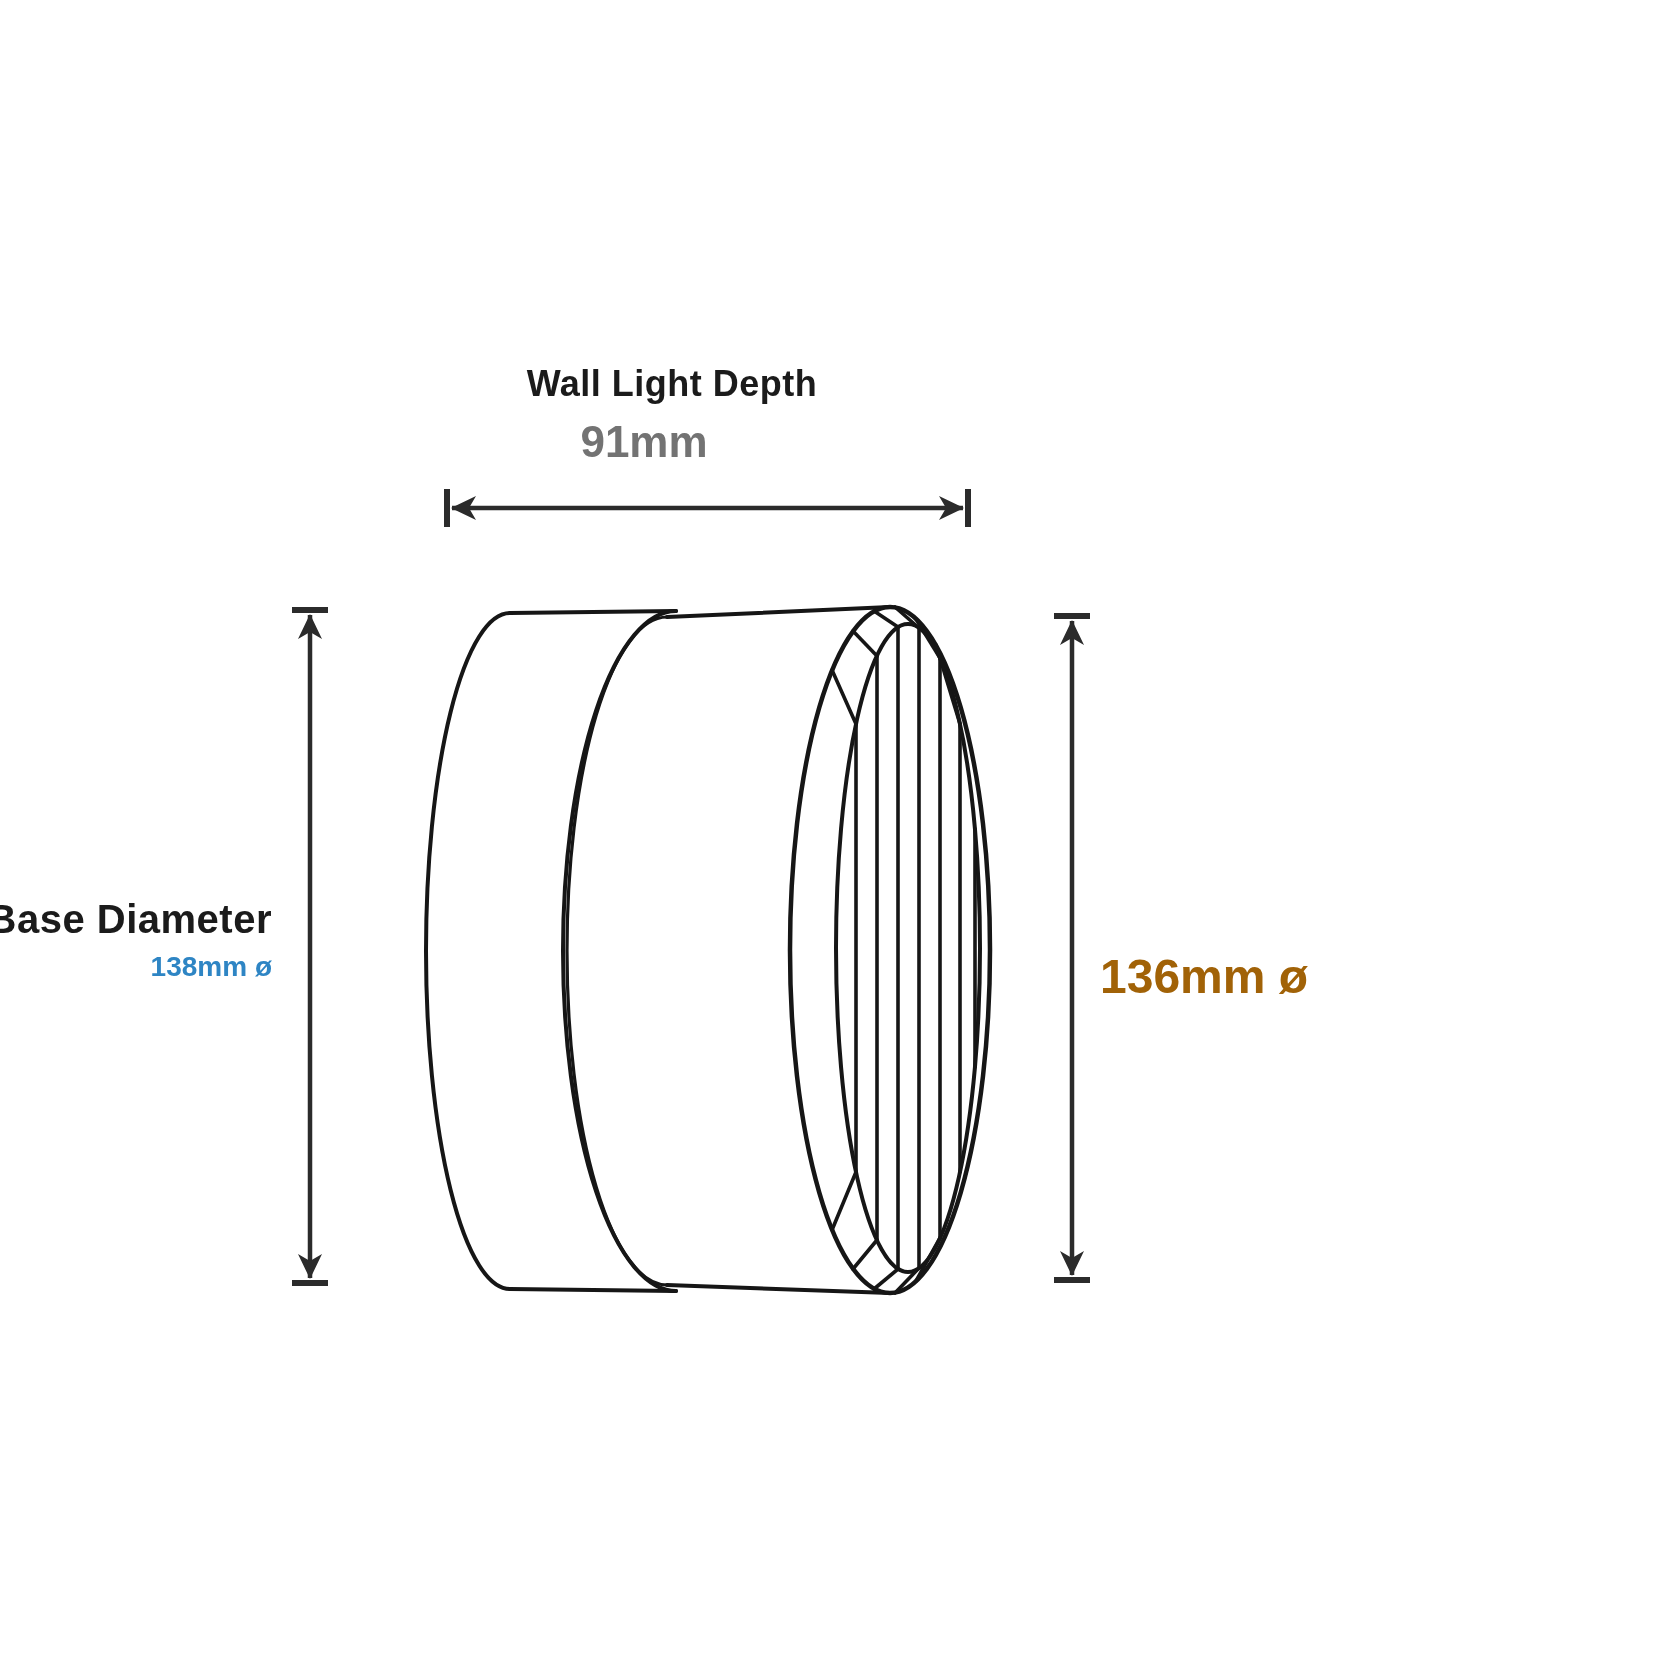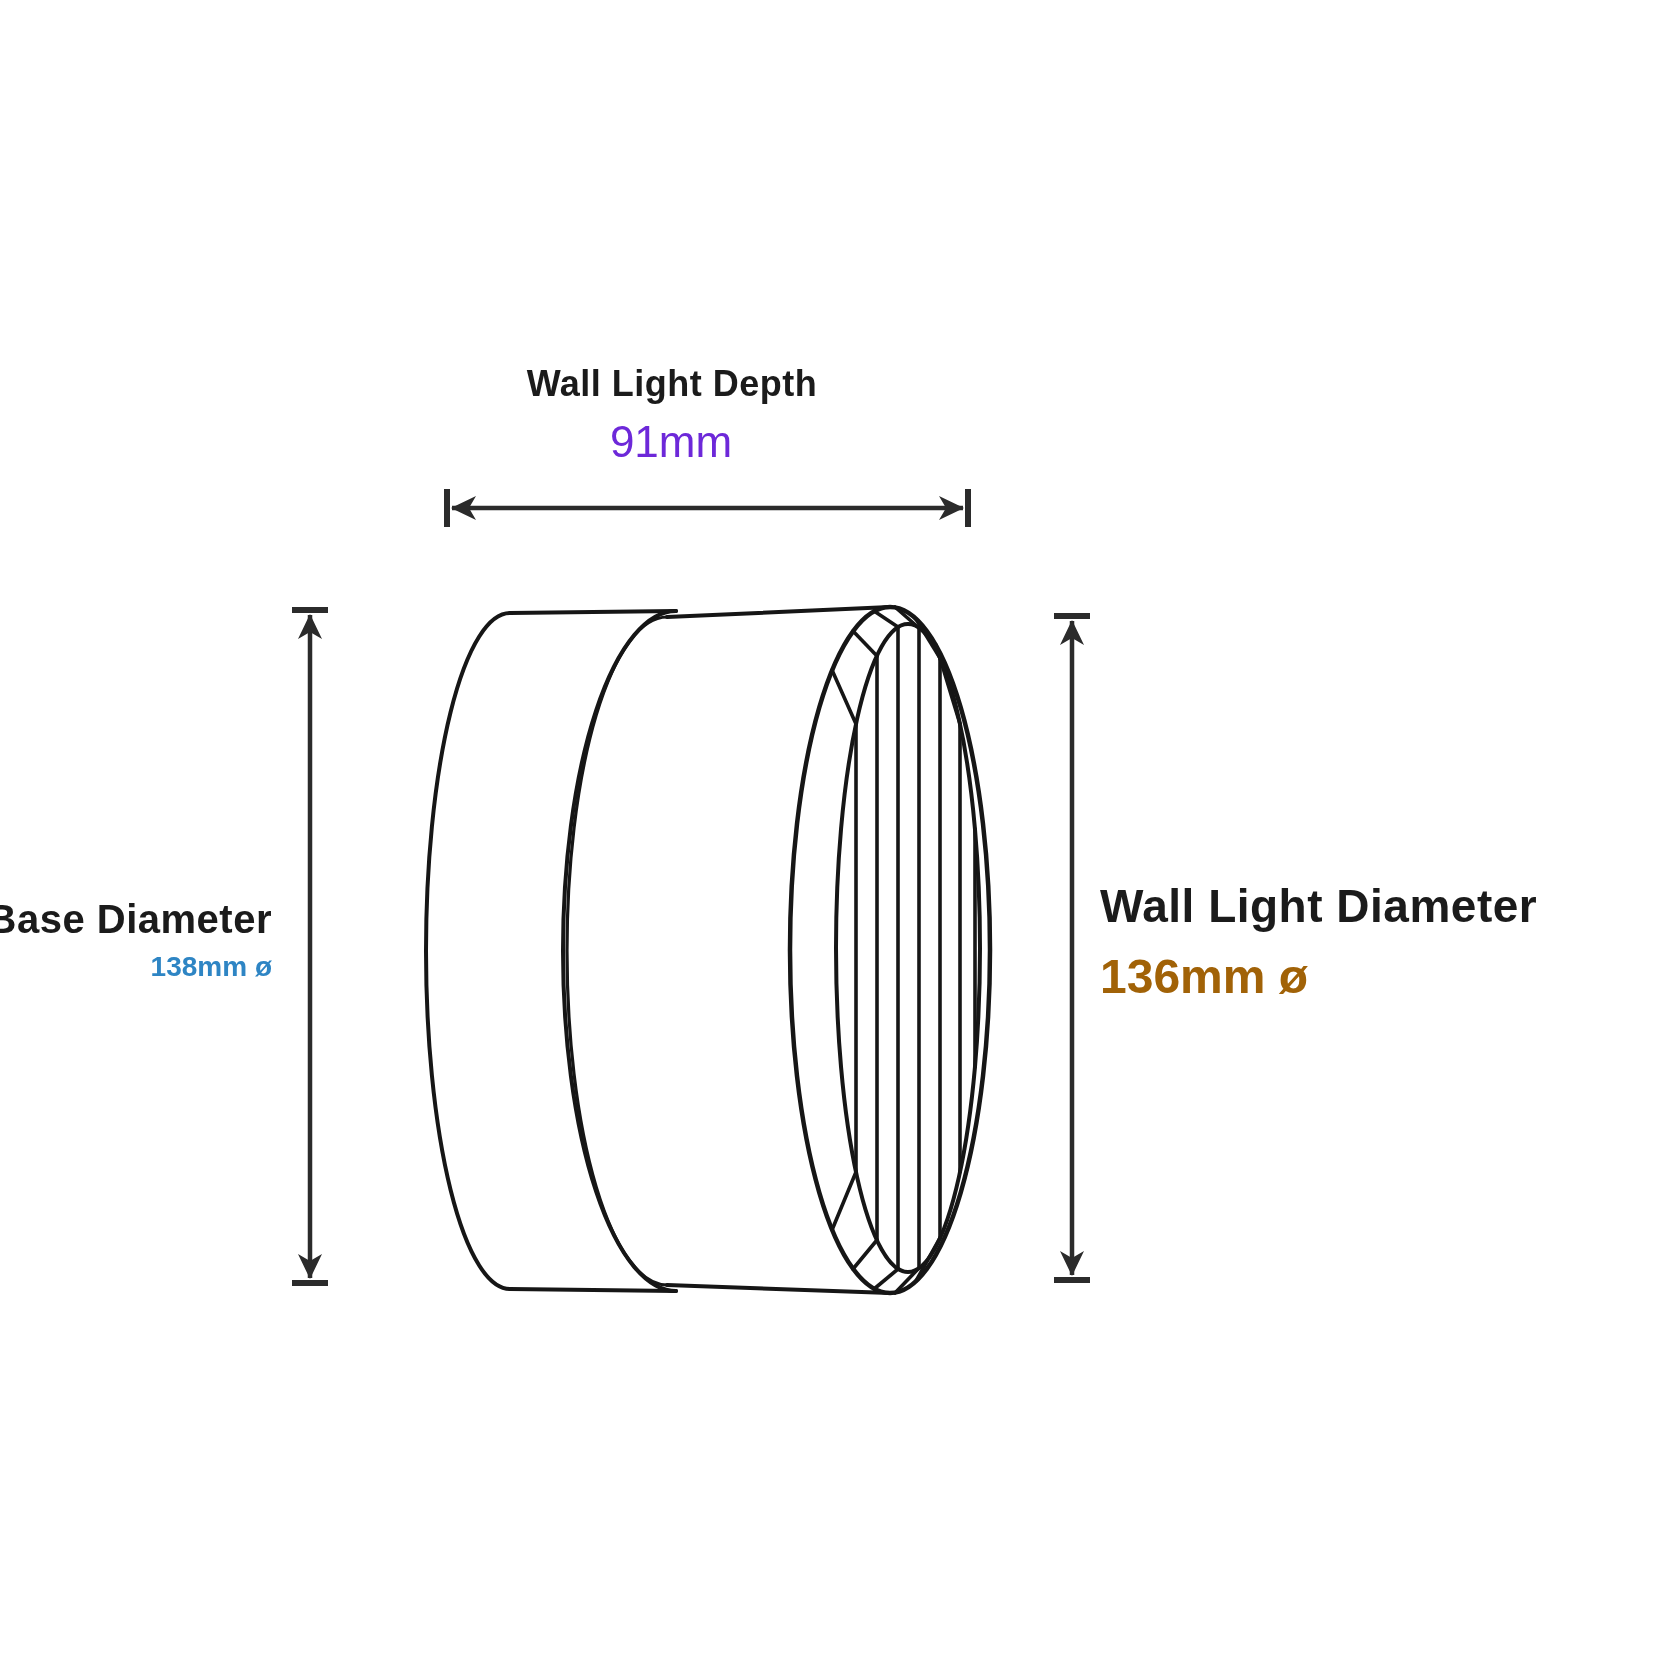--- a/index.html
+++ b/index.html
@@ -13,21 +13,21 @@
   .stage{position:absolute;inset:0;width:1676px;height:1184px;}
   svg{position:absolute;left:0;top:0;}
   .lbl{
     position:absolute;
     white-space:nowrap;
     line-height:1;
     color:#1b1b1b;
   }
   .center-anchor{transform:translateX(-50%);}
   .depth-label{left:672px;top:366px;font-size:36px;font-weight:600;letter-spacing:.5px;}
-  .depth-value{left:671px;top:420px;font-size:44px;font-weight:400;color:#6d28d9;}
+  .depth-value{left:644px;top:420px;font-size:44px;font-weight:700;color:#737373;}
   .base-label{right:1404px;top:899px;font-size:40px;font-weight:600;letter-spacing:.5px;}
   .base-value{right:1404px;top:953px;font-size:28px;font-weight:700;color:#2E85C4;}
   .dia-label{left:1100px;top:883px;font-size:46px;font-weight:600;letter-spacing:.5px;}
   .dia-value{left:1100px;top:953px;font-size:48px;font-weight:700;color:#a16207;}
 </style>
 </head>
 <body>
 
 <div class="stage">
 
@@ -112,16 +112,15 @@
   </svg>
 
   <div class="lbl depth-label center-anchor">Wall Light Depth</div>
 
   <div class="lbl depth-value center-anchor">91mm</div>
 
   <div class="lbl base-label">Base Diameter</div>
 
   <div class="lbl base-value">138mm ø</div>
 
-  <div class="lbl dia-label">Wall Light Diameter</div>
 
   <div class="lbl dia-value">136mm ø</div>
 </div>
 
 </body></html>

